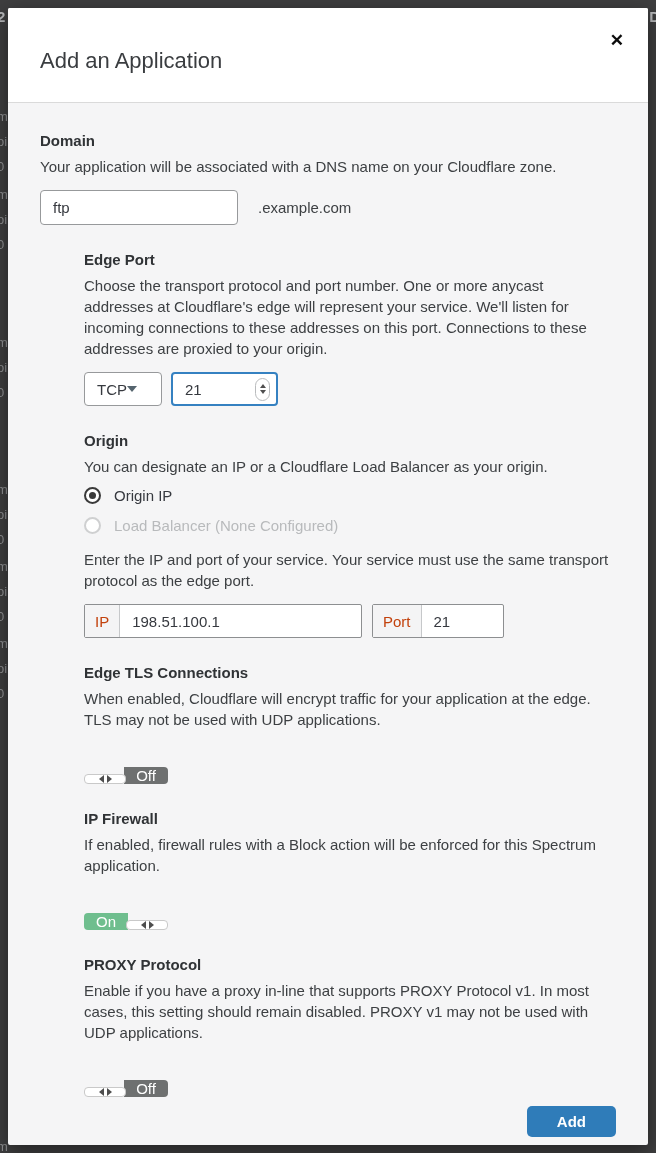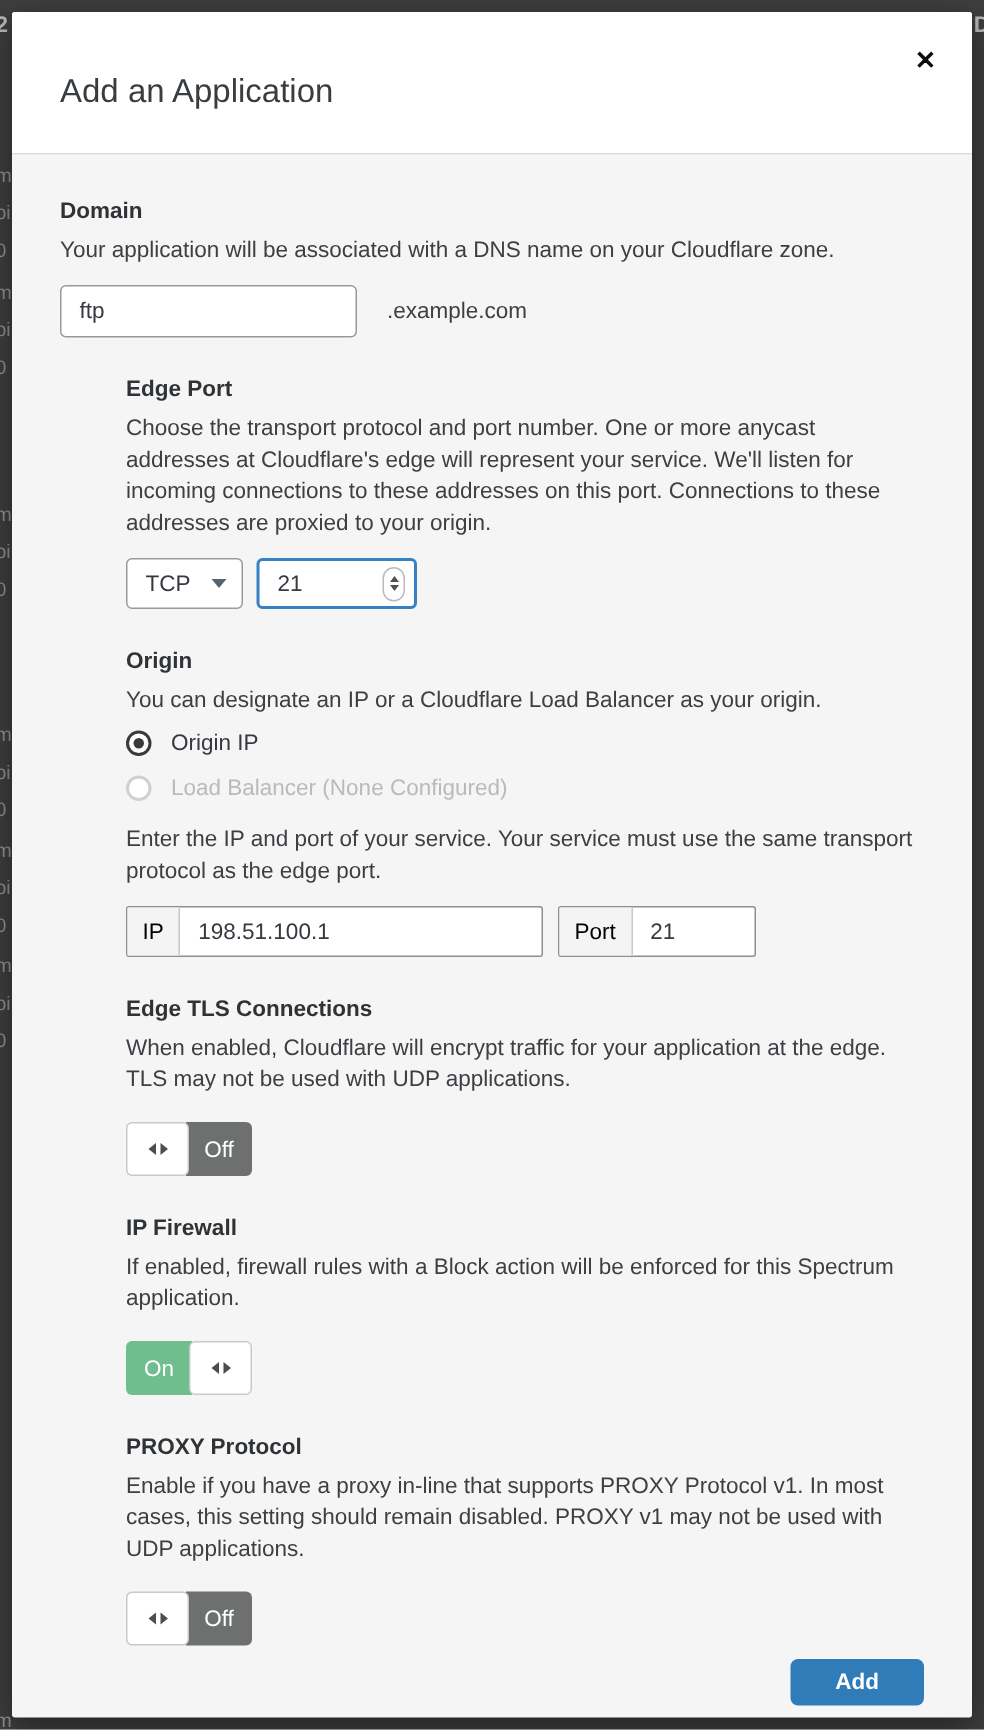--- a/index.html
+++ b/index.html
@@ -73,21 +73,21 @@
     font-family:inherit;
     outline:none;
   }
   .domain-input { width:198px; }
   .suffix { margin-left:20px; font-size:15px; color:#3d4043; }
   
   .select-box {
     width:78px; height:34px;
     border:1px solid #97999b; border-radius:4px;
     background:#fff;
-    display:flex; align-items:center; justify-content:space-between;
+    display:flex; align-items:center; justify-content:flex-start;
     padding:0 10px 0 12px;
     font-size:15px; color:#36393f;
     cursor:pointer;
   }
   .caret-down {
     width:0; height:0;
     border-left:5px solid transparent;
     border-right:5px solid transparent;
     border-top:6px solid #55646e;
   }
@@ -131,34 +131,34 @@
     display:flex; align-items:stretch;
     height:34px;
     border:1px solid #8d8f91; border-radius:2px;
     background:#fff;
   }
   .ig-ip { width:278px; }
   .ig-port { width:132px; margin-left:10px; }
   .ig-prefix {
     display:flex; align-items:center;
     padding:0 10px;
-    font-size:15px; color:#000000;
+    font-size:15px; color:#c2410c;
     border-right:1px solid #c6c8ca;
     background:#f4f4f5;
   }
   .ig-value {
     display:flex; align-items:center;
     padding:0 12px; flex:1;
     font-size:15px; color:#36393f;
   }
   
   .toggle {
     margin-top:18px;
     display:flex; width:84px; height:36px;
-    border-radius:4px; cursor:pointer;
+    border-radius:4px; cursor:pointer;align-items:flex-end;
   }
   .toggle-knob {
     width:42px; background:#fff;
     border:1px solid #c9c9c9; border-radius:4px;
     display:flex; align-items:center; justify-content:center; gap:3px;
     position:relative; z-index:1;
   }
   .arr-l { width:0;height:0;border-top:4px solid transparent;border-bottom:4px solid transparent;border-right:5px solid #4d4d4d; }
   .arr-r { width:0;height:0;border-top:4px solid transparent;border-bottom:4px solid transparent;border-left:5px solid #4d4d4d; }
   .toggle-seg {

